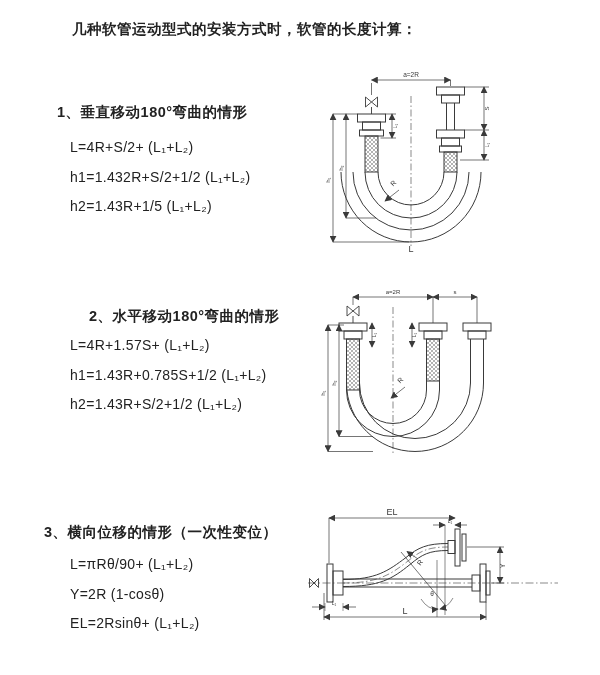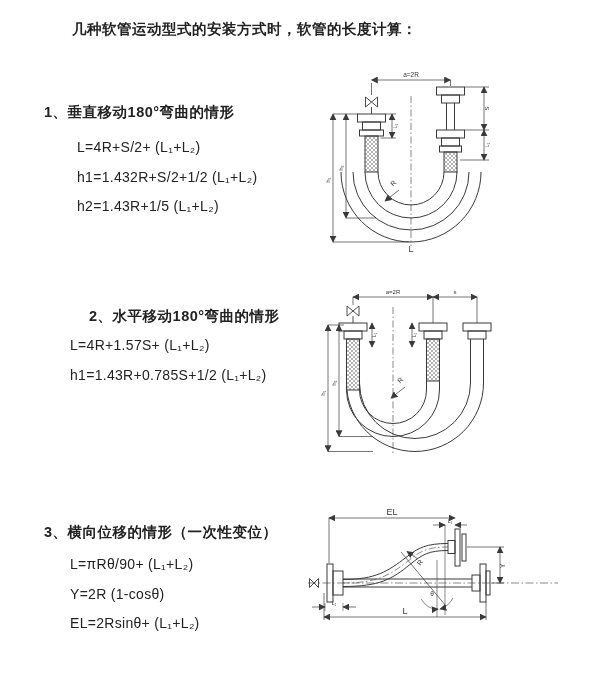--- a/index.html
+++ b/index.html
@@ -19,21 +19,21 @@
   .formulas{
     position:absolute;left:70px;font-size:14px;font-weight:500;
     letter-spacing:.3px;line-height:29.5px;white-space:nowrap;
   }
   .formulas div{height:29.5px;}
   .diagram{position:absolute;}
   svg text{
     font-family:"Liberation Sans","DejaVu Sans",sans-serif;
     fill:#3a3a3a;stroke:none;
   }
-  .h1-pos{top:103px;} .f1-pos{top:133px;margin-left:7px;}
+  .h1-pos{top:103px;margin-left:13px;} .f1-pos{top:133px;}
   .h2-pos{top:307px;margin-left:45px;} .f2-pos{top:331px;}
   .h3-pos{top:523px;} .f3-pos{top:550px;}
   .d1-pos{left:308px;top:64px;}
   .d2-pos{left:308px;top:283px;}
   .d3-pos{left:300px;top:503px;}
 </style>
 </head>
 <body>
 
 <div class="page-title">几种软管运动型式的安装方式时，软管的长度计算：</div>
@@ -42,20 +42,21 @@
 <div class="formulas f1-pos">
   <div>L=4R+S/2+ (L₁+L₂)</div>
   <div>h1=1.432R+S/2+1/2 (L₁+L₂)</div>
   <div>h2=1.43R+1/5 (L₁+L₂)</div>
 </div>
 
 <div class="sec-heading h2-pos">2、水平移动180°弯曲的情形</div>
 <div class="formulas f2-pos">
   <div>L=4R+1.57S+ (L₁+L₂)</div>
   <div>h1=1.43R+0.785S+1/2 (L₁+L₂)</div>
+  <div>h2=1.43R+S/2+1/2 (L₁+L₂)</div>
 </div>
 
 <div class="sec-heading h3-pos">3、横向位移的情形（一次性变位）</div>
 <div class="formulas f3-pos">
   <div>L=πRθ/90+ (L₁+L₂)</div>
   <div>Y=2R (1-cosθ)</div>
   <div>EL=2Rsinθ+ (L₁+L₂)</div>
 </div>
 
 <svg class="diagram d1-pos" width="290" height="190" viewBox="0 0 290 190">

